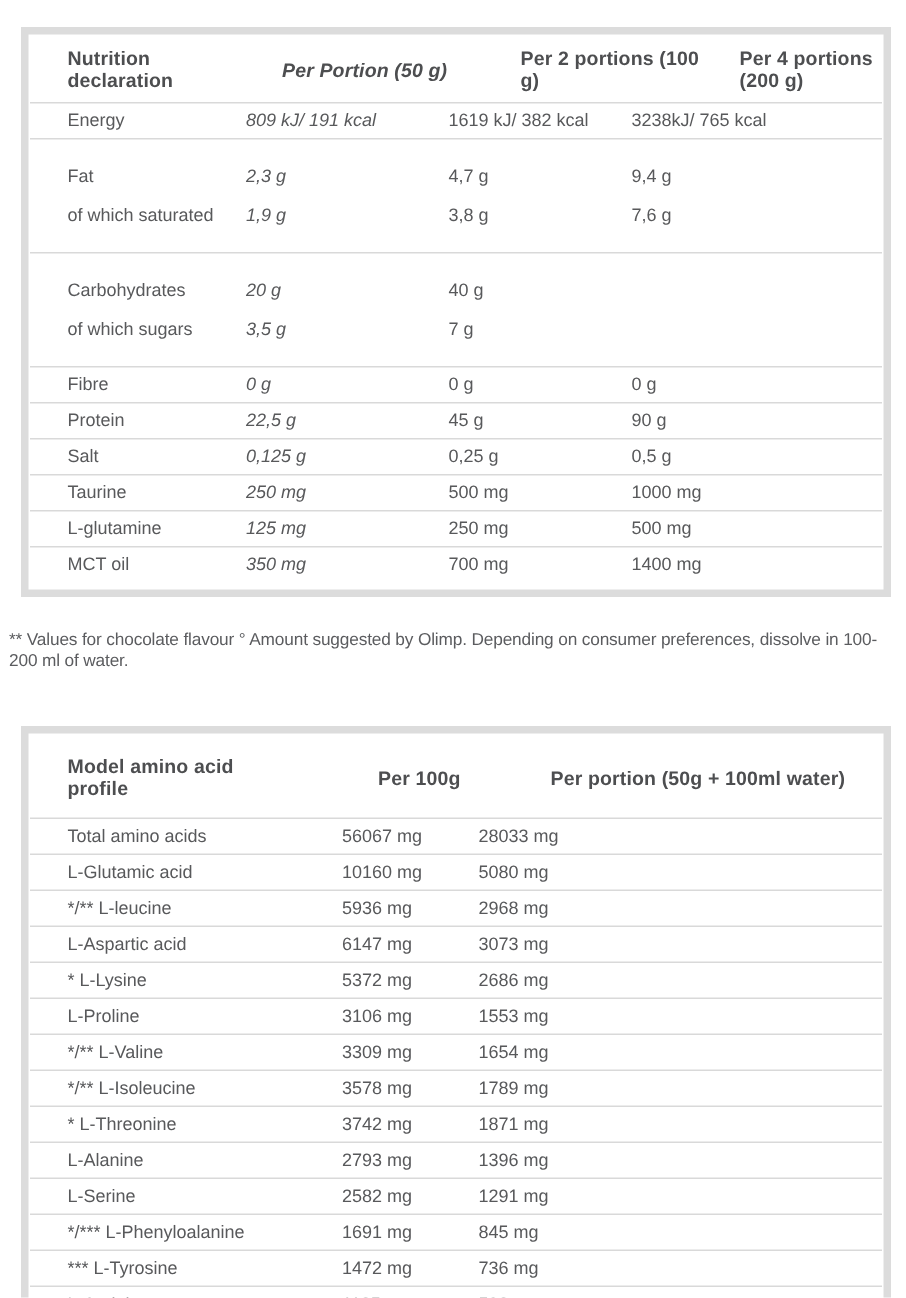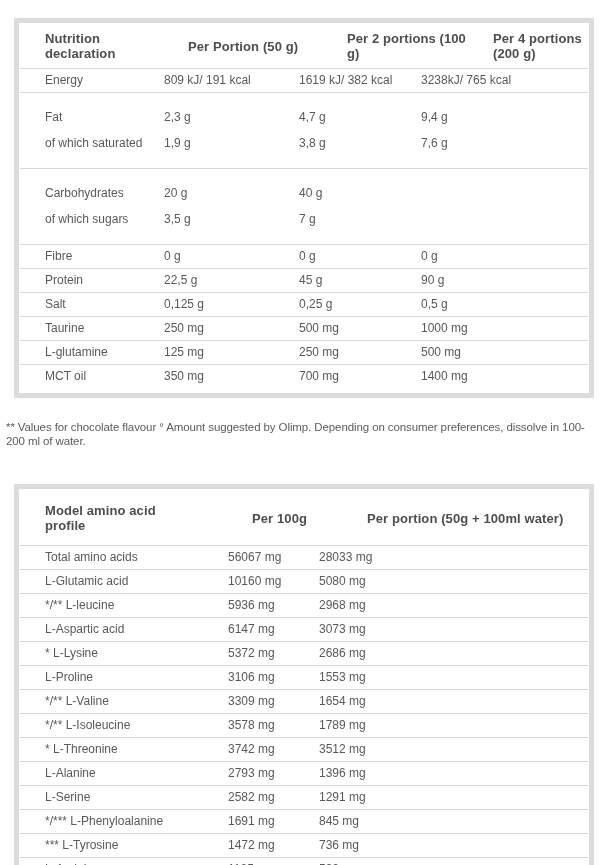--- a/index.html
+++ b/index.html
@@ -41,21 +41,21 @@
     border-top: 1px solid #d9d9d9;
     padding: 5px 0;
     font-size: 12px;
     line-height: 13px;
   }
   .trow:last-child { padding-bottom: 10px; }
   .cell { white-space: pre-line; }
   .cell .line { display: block; }
   
   .n-c1 { box-sizing: border-box; width: 144px; padding-left: 25px; }
-  .n-c2 { box-sizing: border-box; width: 135px; }
+  .n-c2 { box-sizing: border-box; width: 135px; font-style: italic; }
   .n-c3 { box-sizing: border-box; width: 122px; }
   .n-c4 { box-sizing: border-box; flex: 1; }
   
   .a-c1 { box-sizing: border-box; width: 173px; padding-left: 25px; }
   .a-c2 { box-sizing: border-box; width: 91px; margin-left: 35px; }
   .a-c3 { box-sizing: border-box; flex: 1; }
   #nutrition-card { margin-top: 18px; }
   .footnote {
     margin: 22px 2px 0 6px;
     font-size: 11.5px;
@@ -208,21 +208,21 @@
       <div class="cell a-c3">1654 mg</div>
     </div>
     <div class="trow">
       <div class="cell a-c1">*/** L-Isoleucine</div>
       <div class="cell a-c2">3578 mg</div>
       <div class="cell a-c3">1789 mg</div>
     </div>
     <div class="trow">
       <div class="cell a-c1">* L-Threonine</div>
       <div class="cell a-c2">3742 mg</div>
-      <div class="cell a-c3">3512 mg</div>
+      <div class="cell a-c3">1871 mg</div>
     </div>
     <div class="trow">
       <div class="cell a-c1">L-Alanine</div>
       <div class="cell a-c2">2793 mg</div>
       <div class="cell a-c3">1396 mg</div>
     </div>
     <div class="trow">
       <div class="cell a-c1">L-Serine</div>
       <div class="cell a-c2">2582 mg</div>
       <div class="cell a-c3">1291 mg</div>

